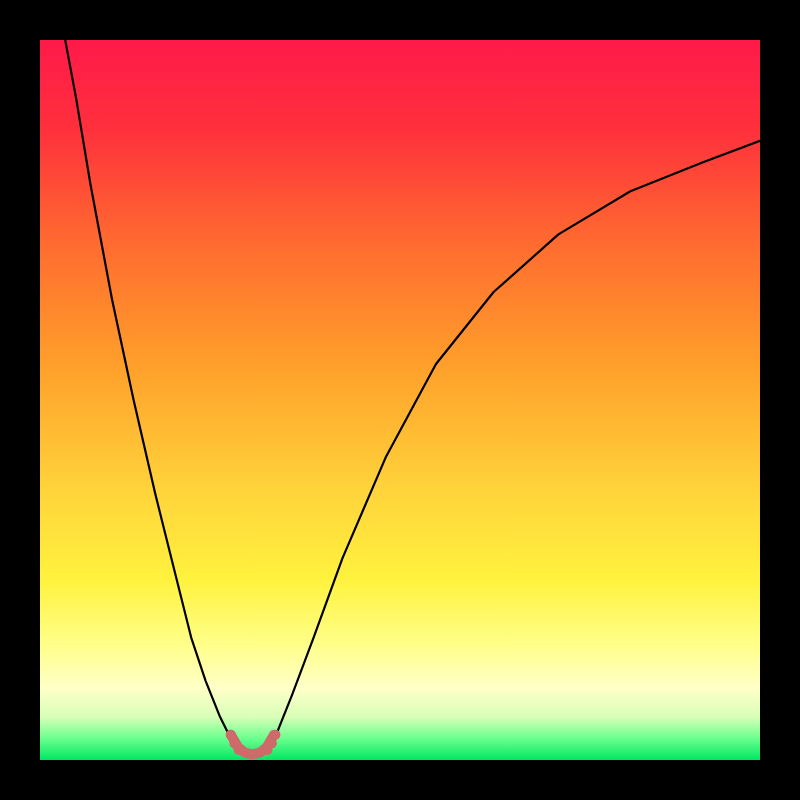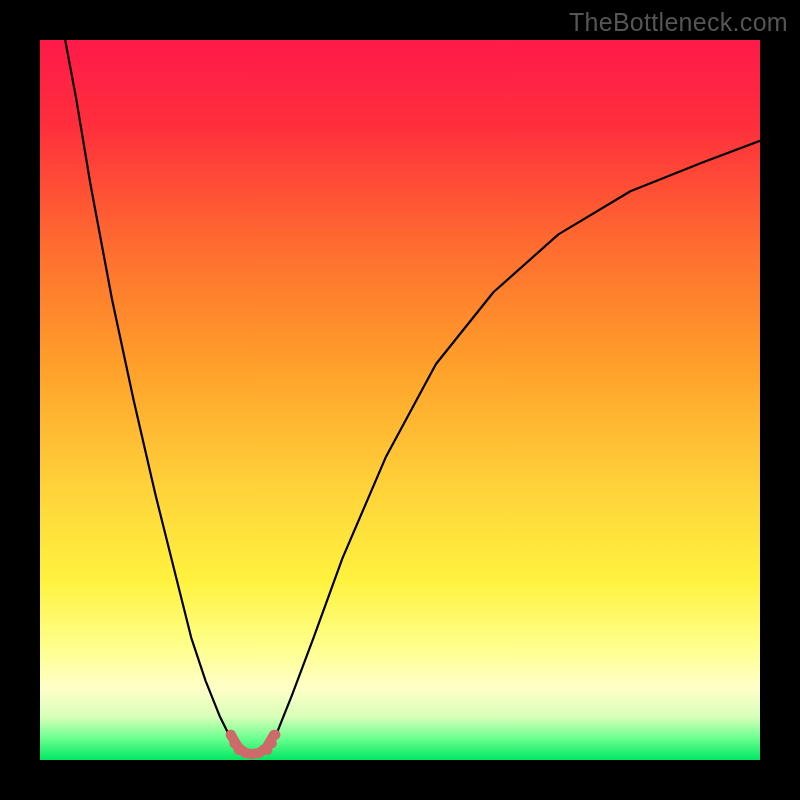--- a/index.html
+++ b/index.html
@@ -33,21 +33,20 @@
     font-size: 25px;
     font-weight: 400;
     letter-spacing: 0.3px;
     user-select: none;
   }
 </style>
 </head>
 <body>
 
 <div class="frame">
-  <div class="watermark">TheBottleneck.com</div>
 
   <div class="plot">
     <svg id="chart-svg" width="720" height="720" viewBox="0 0 720 720">
       <defs>
         <linearGradient id="bg-grad" x1="0" y1="0" x2="0" y2="1">
             <stop offset="0%" stop-color="#ff1a4a"></stop>
             <stop offset="12%" stop-color="#ff2f3c"></stop>
             <stop offset="28.000000000000004%" stop-color="#ff6a30"></stop>
             <stop offset="45%" stop-color="#ff9f2a"></stop>
             <stop offset="62%" stop-color="#ffd23a"></stop>

